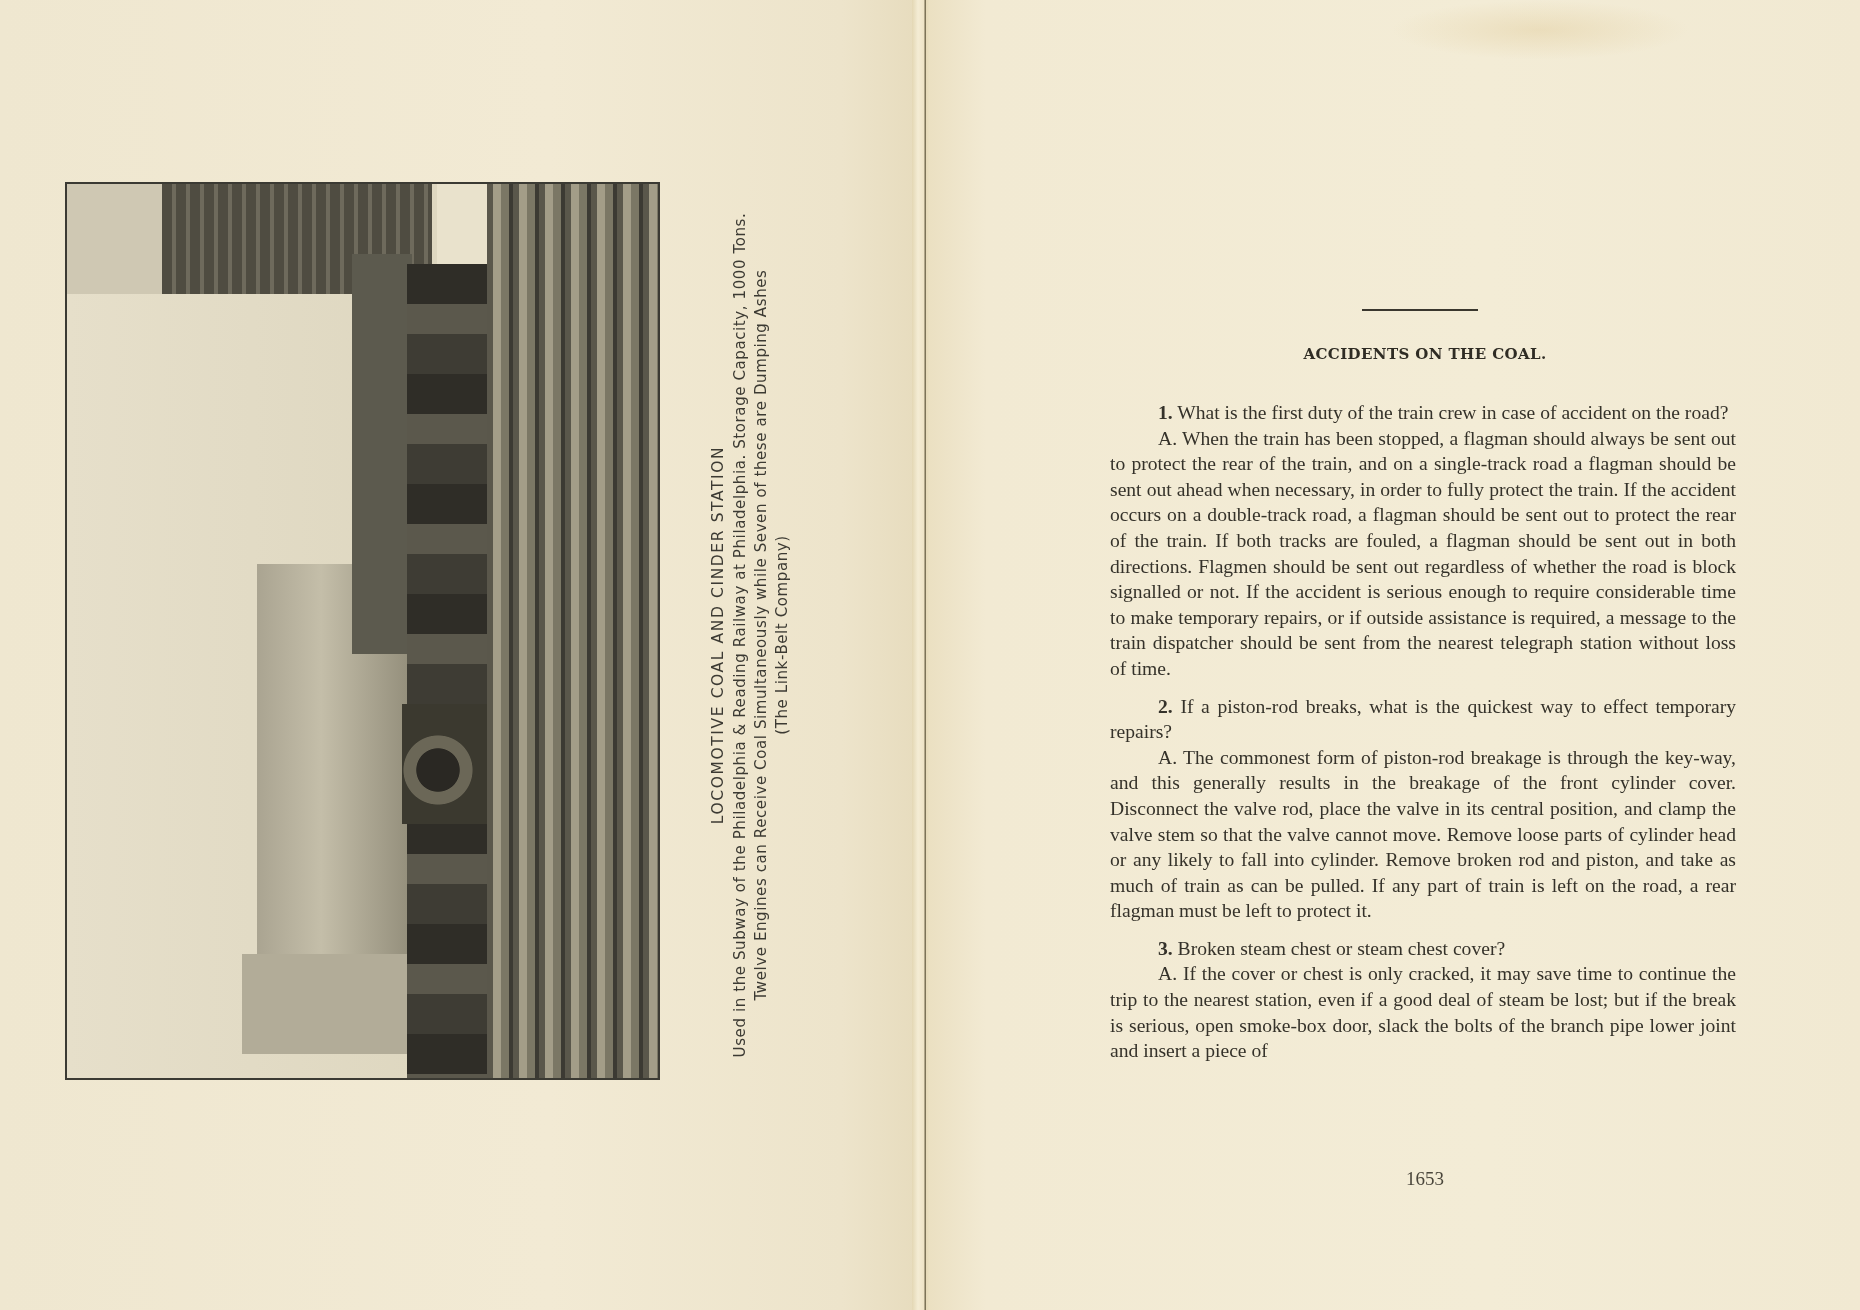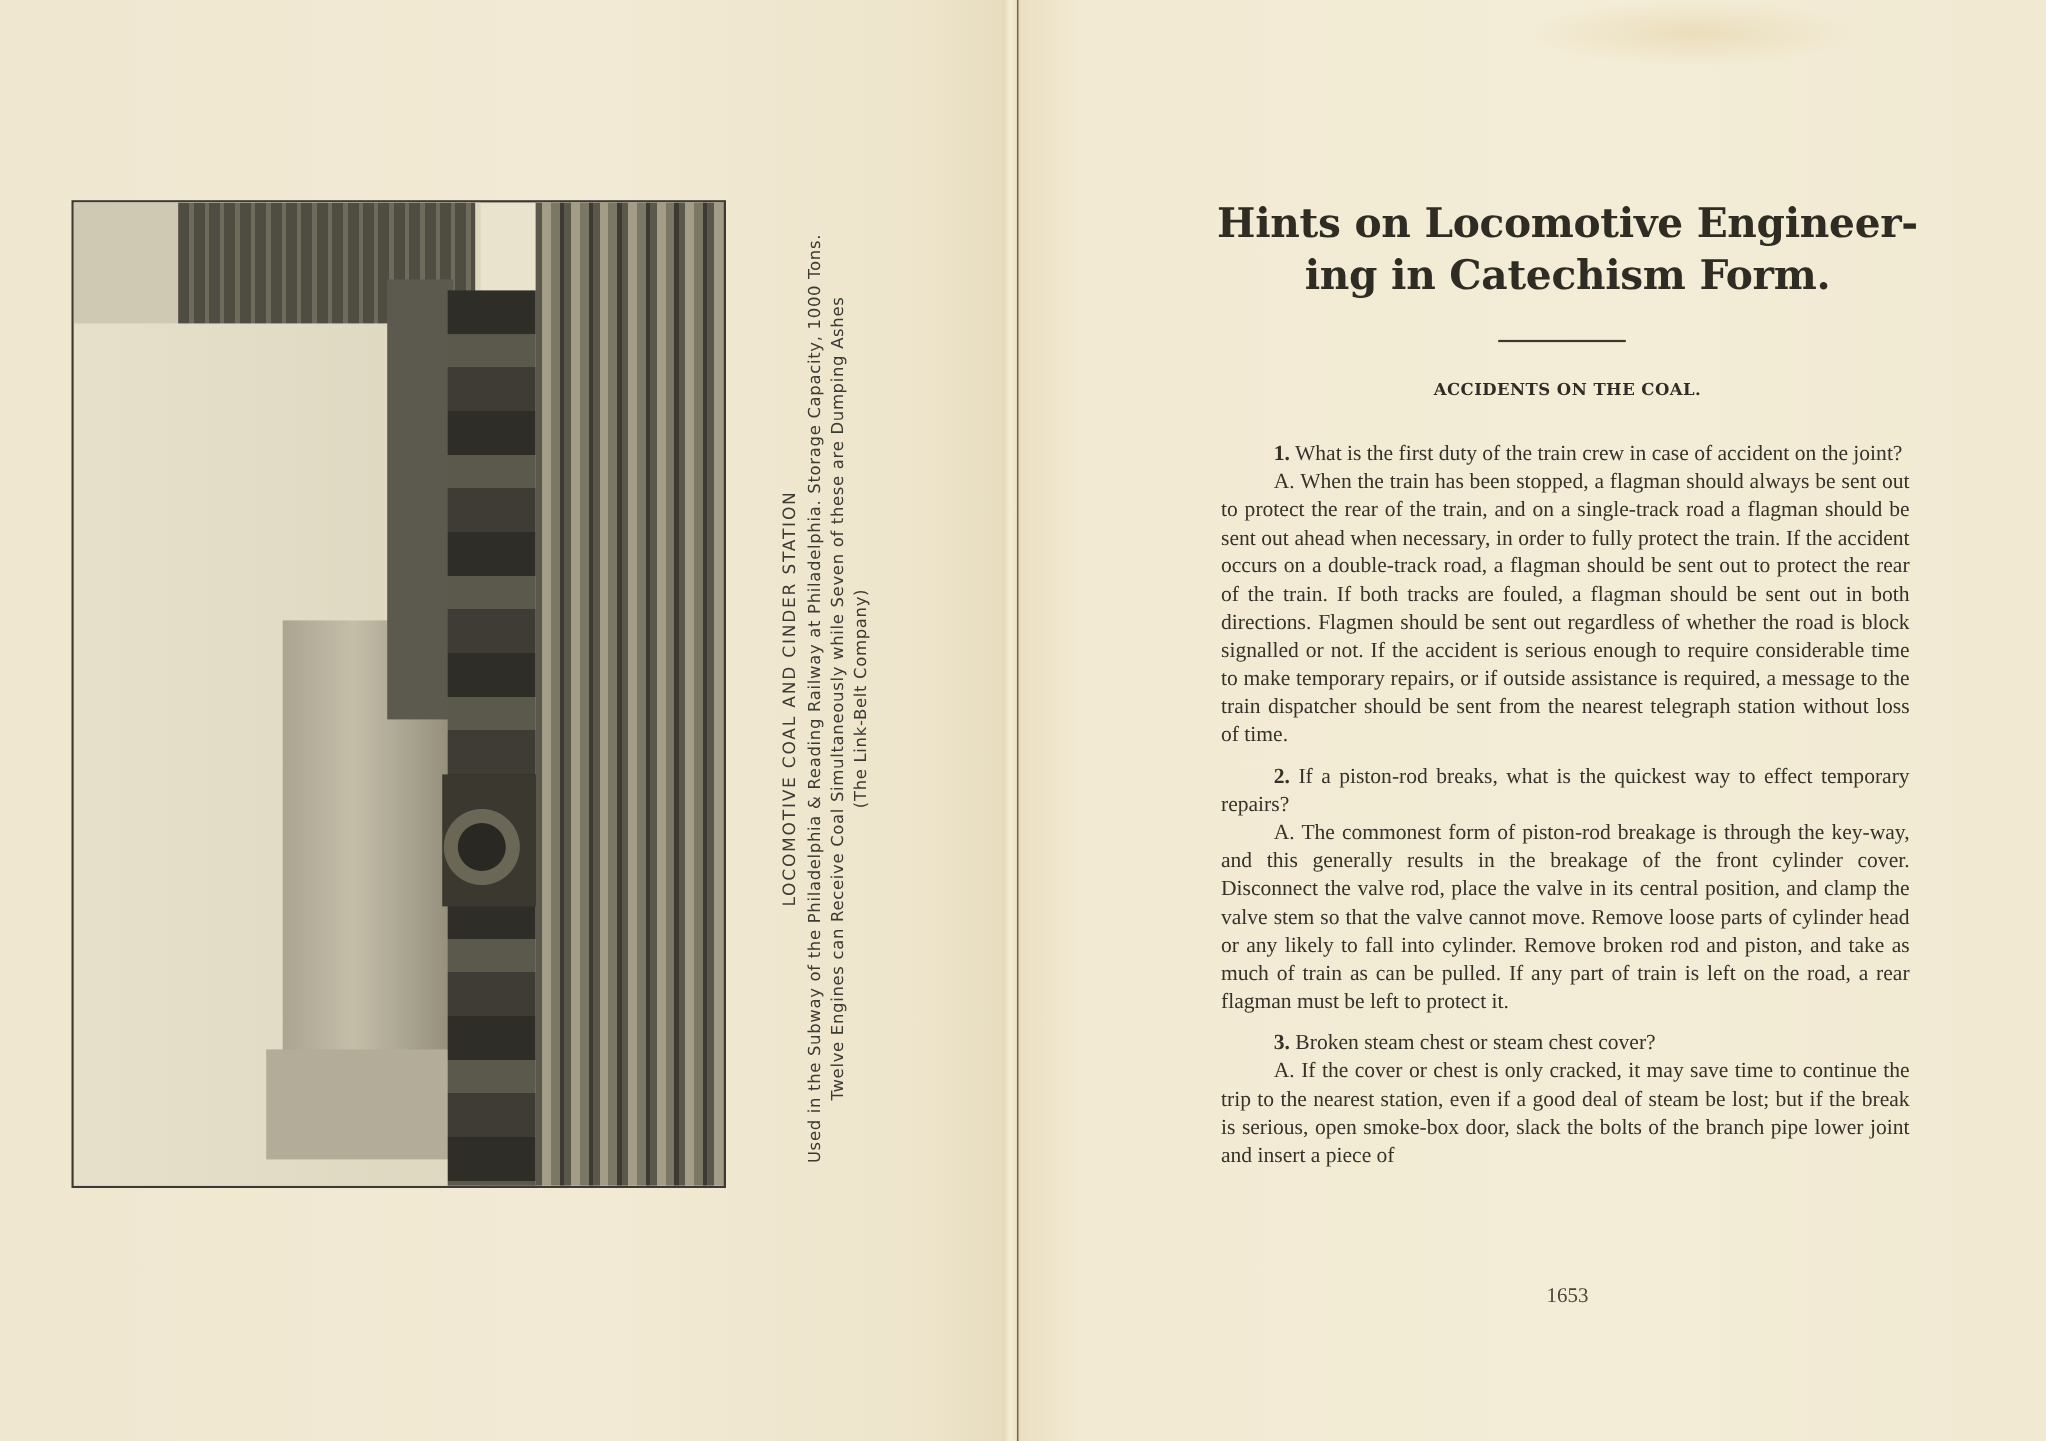--- a/index.html
+++ b/index.html
@@ -98,30 +98,26 @@
       <div class="cap-line">Twelve Engines can Receive Coal Simultaneously while Seven of these are Dumping Ashes</div>
       <div class="cap-line">(The Link-Belt Company)</div>
     </div>
   </div>
 
   <div class="spine"></div>
 
   <div class="page-right"></div>
   <div class="stain"></div>
 
-  <div class="title">
-    <div>Hints on Locomotive Engineer-</div>
-    <div>ing in Catechism Form.</div>
-  </div>
   <div class="rule"></div>
   <div class="section-heading">ACCIDENTS ON THE COAL.</div>
 
   <div class="body">
     <div class="qa">
-      <p class="q"><span class="num">1.</span> <span>What is the first duty of the train crew in case of accident on the joint?</span></p>
+      <p class="q"><span class="num">1.</span> <span>What is the first duty of the train crew in case of accident on the road?</span></p>
       <p class="a"><span>A.</span> <span>When the train has been stopped, a flagman should always be sent out to protect the rear of the train, and on a single-track road a flagman should be sent out ahead when necessary, in order to fully protect the train.  If the accident occurs on a double-track road, a flagman should be sent out to protect the rear of the train. If both tracks are fouled, a flagman should be sent out in both directions.  Flagmen should be sent out regardless of whether the road is block signalled or not.  If the accident is serious enough to require considerable time to make temporary repairs, or if outside assistance is required, a message to the train dispatcher should be sent from the nearest telegraph station without loss of time.</span></p>
     </div>
     <div class="qa">
       <p class="q"><span class="num">2.</span> <span>If a piston-rod breaks, what is the quickest way to effect temporary repairs?</span></p>
       <p class="a"><span>A.</span> <span>The commonest form of piston-rod breakage is through the key-way, and this generally results in the breakage of the front cylinder cover.  Disconnect the valve rod, place the valve in its central position, and clamp the valve stem so that the valve cannot move.  Remove loose parts of cylinder head or any likely to fall into cylinder.  Remove broken rod and piston, and take as much of train as can be pulled.  If any part of train is left on the road, a rear flagman must be left to protect it.</span></p>
     </div>
     <div class="qa">
       <p class="q"><span class="num">3.</span> <span>Broken steam chest or steam chest cover?</span></p>
       <p class="a"><span>A.</span> <span>If the cover or chest is only cracked, it may save time to continue the trip to the nearest station, even if a good deal of steam be lost; but if the break is serious, open smoke-box door, slack the bolts of the branch pipe lower joint and insert a piece of</span></p>
     </div>

